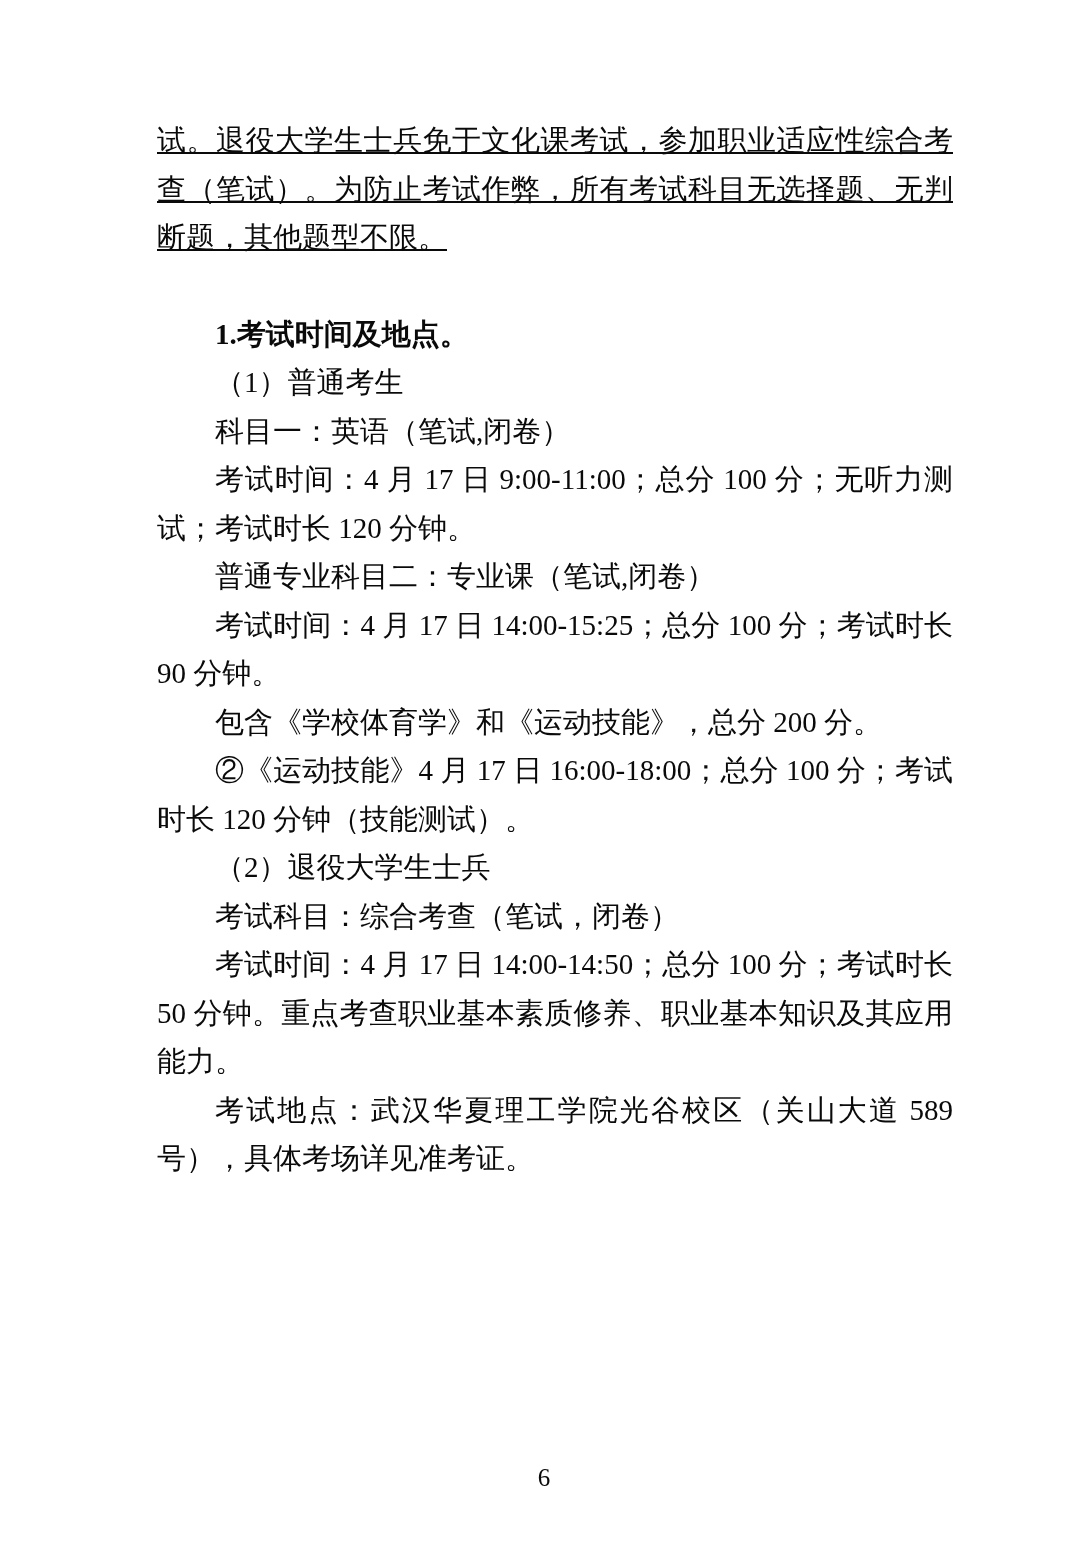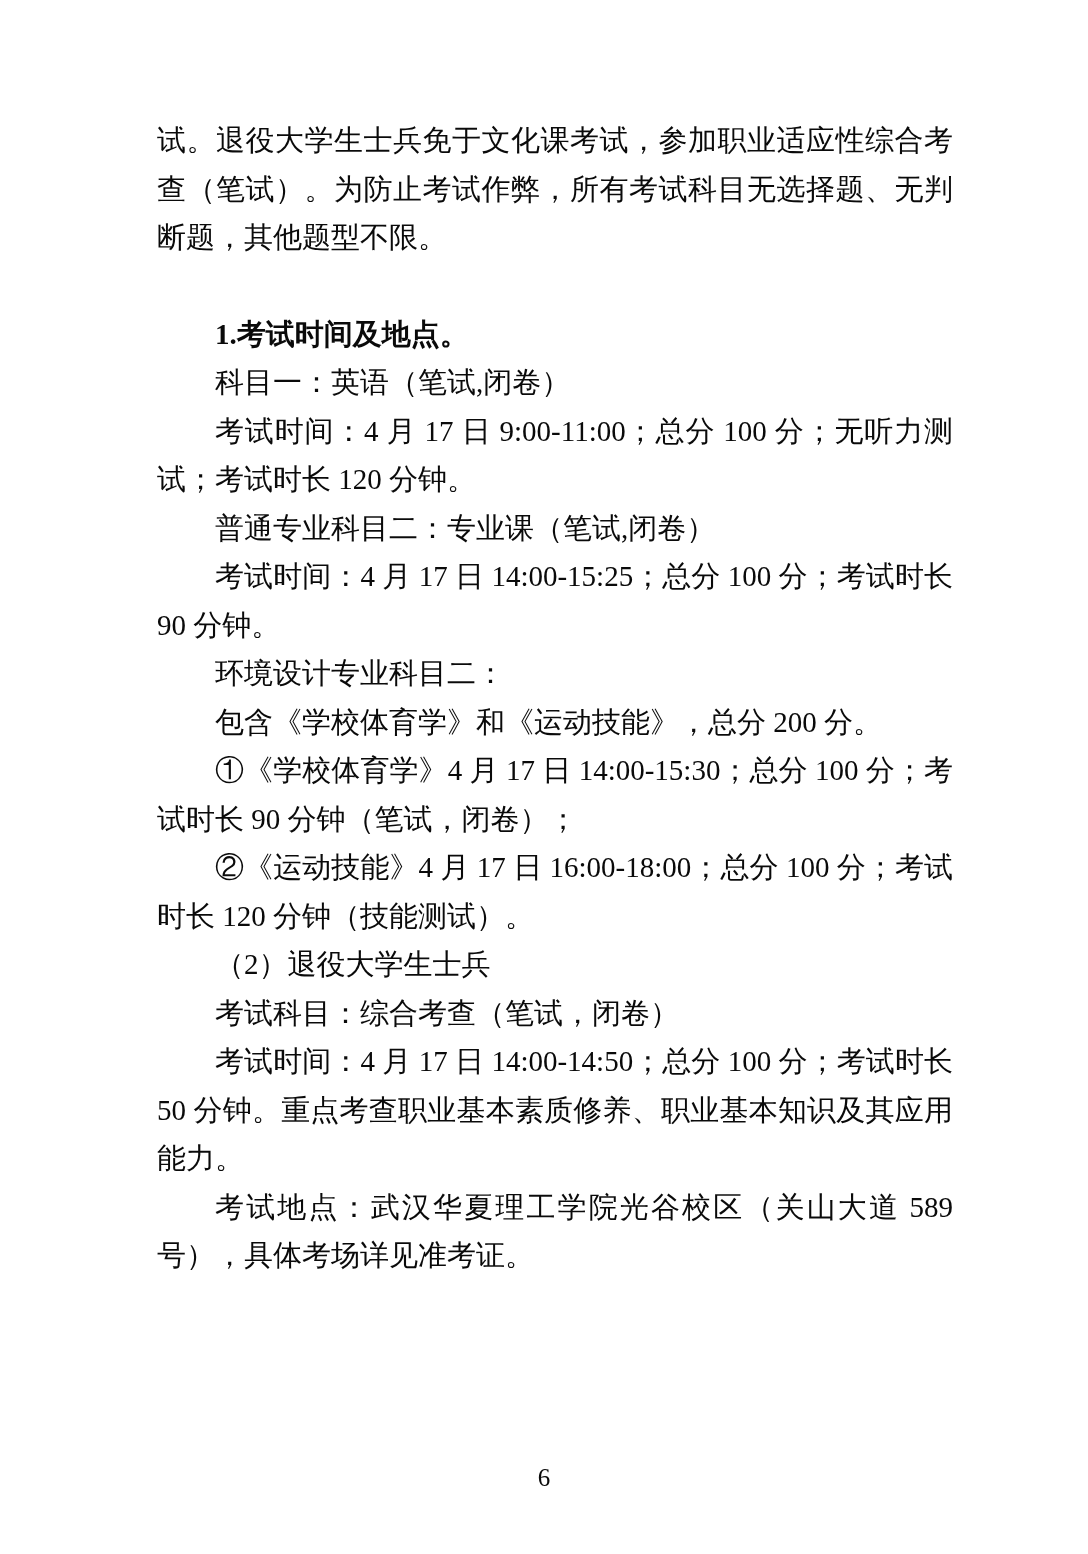--- a/index.html
+++ b/index.html
@@ -27,20 +27,21 @@
     padding: 0;
     font-size: 29px;
     line-height: 48.5px;
     text-align: justify;
     text-justify: inter-ideograph;
     text-indent: 2em;
     word-break: normal;
   }
   p.para.no-indent {
     text-indent: 0;
+    text-decoration: underline;
   }
   p.para.heading {
     font-weight: bold;
     margin-top: 48px;
   }
   .page-number {
     position: absolute;
     top: 1463px;
     left: 0;
     width: 100%;
@@ -50,27 +51,26 @@
     color: #0a0a0a;
   }
 </style>
 </head>
 <body>
 
 <div class="page">
   <div class="content">
     <p class="para no-indent">试。退役大学生士兵免于文化课考试，参加职业适应性综合考查（笔试）。为防止考试作弊，所有考试科目无选择题、无判断题，其他题型不限。</p>
     <p class="para heading">1.考试时间及地点。</p>
+    <p class="para">（1）普通考生</p>
     <p class="para">科目一：英语（笔试,闭卷）</p>
     <p class="para">考试时间：4 月 17 日 9:00-11:00；总分 100 分；无听力测试；考试时长 120 分钟。</p>
     <p class="para">普通专业科目二：专业课（笔试,闭卷）</p>
     <p class="para">考试时间：4 月 17 日 14:00-15:25；总分 100 分；考试时长 90 分钟。</p>
-    <p class="para">环境设计专业科目二：</p>
     <p class="para">包含《学校体育学》和《运动技能》，总分 200 分。</p>
-    <p class="para">①《学校体育学》4 月 17 日 14:00-15:30；总分 100 分；考试时长 90 分钟（笔试，闭卷）；</p>
     <p class="para">②《运动技能》4 月 17 日 16:00-18:00；总分 100 分；考试时长 120 分钟（技能测试）。</p>
     <p class="para">（2）退役大学生士兵</p>
     <p class="para">考试科目：综合考查（笔试，闭卷）</p>
     <p class="para">考试时间：4 月 17 日 14:00-14:50；总分 100 分；考试时长 50 分钟。重点考查职业基本素质修养、职业基本知识及其应用能力。</p>
     <p class="para">考试地点：武汉华夏理工学院光谷校区（关山大道 589 号），具体考场详见准考证。</p>
   </div>
   <div class="page-number">6</div>
 </div>
 
 </body></html>

